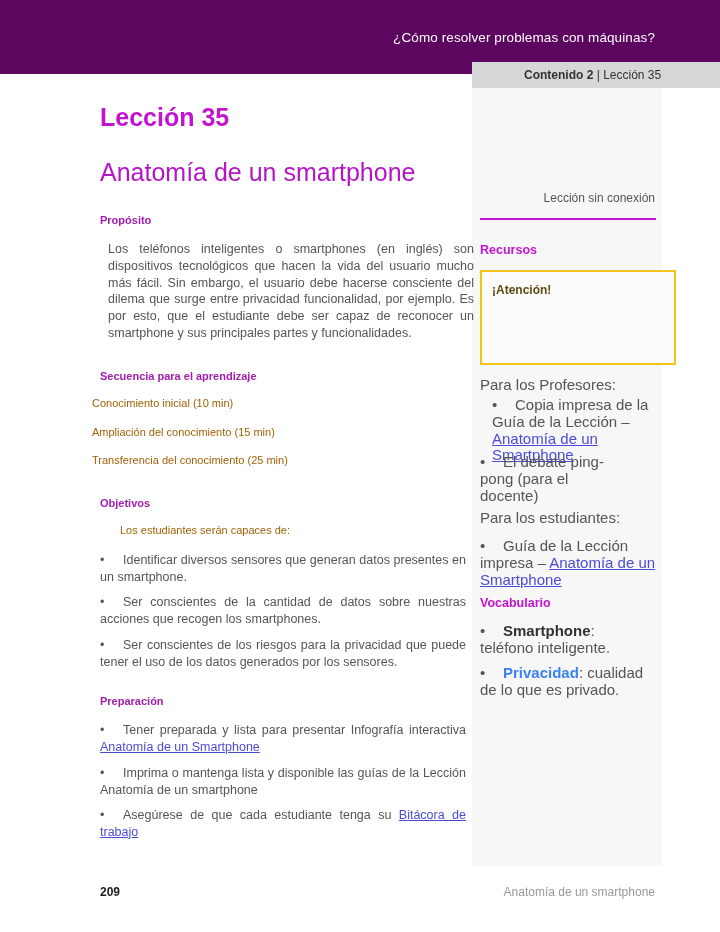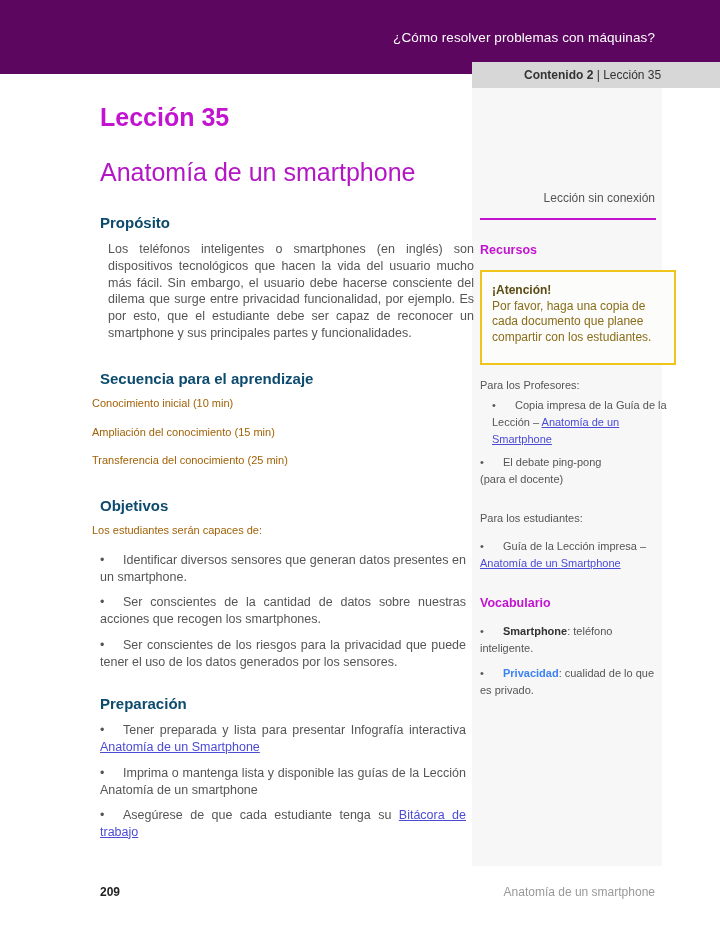--- a/index.html
+++ b/index.html
@@ -5,27 +5,27 @@
   * { box-sizing: border-box; margin: 0; padding: 0; }
   html, body { width: 720px; height: 932px; background: #ffffff; overflow: hidden; }
   body { position: relative; font-family: "Liberation Sans", "DejaVu Sans", sans-serif; color: #4a4a4a; }
   .topbar { position: absolute; left: 0; top: 0; width: 720px; height: 74px; background: #5c0660; }
   .topbar .title { position: absolute; right: 65px; top: 30px; color: #ffffff; font-size: 13.5px; letter-spacing: 0.1px; }
   .crumb { position: absolute; left: 472px; top: 62px; width: 248px; height: 26px; background: #d7d7d7; font-size: 12px; color: #333; padding-left: 52px; line-height: 26px; }
   .crumb b { font-weight: bold; text-align: right; }
   .sidebar { position: absolute; left: 472px; top: 88px; width: 190px; height: 778px; background: #f7f7f7; }
   h1.lesson { position: absolute; left: 100px; top: 103px; font-size: 25px; font-weight: bold; color: #c214d0; }
   h2.subtitle { position: absolute; left: 100px; top: 158px; font-size: 25px; font-weight: normal; color: #b316c4; }
-  .sec-head { position: absolute; left: 100px; font-size: 15px; font-weight: bold; color: #0c4a6e; }
+  .sec-head { position: absolute; left: 100px; font-size: 11px; font-weight: bold; color: #a21caf; }
   .para { position: absolute; left: 108px; width: 366px; font-size: 12.5px; line-height: 16.8px; color: #555; text-align: justify; }
   .line { position: absolute; left: 92px; font-size: 11px; color: #a16207; }
   .bullet { position: absolute; left: 100px; width: 366px; font-size: 12.5px; line-height: 16.8px; color: #555; text-align: justify; }
   .bullet .dot { display: inline-block; width: 23px; }
   a.link { color: #4b4bd6; text-decoration: underline; }
-  .sb-text { position: absolute; font-size: 11px; color: #555; line-height: 16.8px; }
+  .sb-text { position: absolute; font-size: 15px; color: #555; line-height: 16.8px; }
   .offline { position: absolute; left: 480px; width: 175px; top: 191px; text-align: right; font-size: 12px; color: #555; }
   .rule { position: absolute; left: 480px; top: 218px; width: 176px; height: 2px; background: #c214d0; }
   .sb-head { position: absolute; left: 480px; font-size: 12.5px; font-weight: bold; color: #c214d0; }
   .attn { position: absolute; left: 480px; top: 270px; width: 196px; height: 95px; border: 2px solid #f0c419; background: #fcfcfa; padding: 11px 10px; font-size: 12px; line-height: 15.5px; color: #8a6d1a; }
   .attn b { color: #5b4a12; font-weight: bold; display: block; }
   .footer-num { position: absolute; left: 100px; top: 885px; font-size: 12px; font-weight: bold; color: #222; }
   .footer-title { position: absolute; right: 65px; top: 885px; font-size: 12px; color: #999; }
 </style>
 </head>
 <body>
@@ -45,21 +45,21 @@
 
 <div class="sec-head" style="top:214px;">Propósito</div>
 <div class="para" style="top:241px;">Los teléfonos inteligentes o smartphones (en inglés) son dispositivos tecnológicos que hacen la vida del usuario mucho más fácil. Sin embargo, el usuario debe hacerse consciente del dilema que surge entre privacidad funcionalidad, por ejemplo. Es por esto, que el estudiante debe ser capaz de reconocer un smartphone y sus principales partes y funcionalidades.</div>
 
 <div class="sec-head" style="top:370px;">Secuencia para el aprendizaje</div>
 <div class="line" style="top:397px;">Conocimiento inicial (10 min)</div>
 <div class="line" style="top:426px;">Ampliación del conocimiento (15 min)</div>
 <div class="line" style="top:454px;">Transferencia del conocimiento (25 min)</div>
 
 <div class="sec-head" style="top:497px;">Objetivos</div>
-<div class="line" style="top:524px;">Los estudiantes serán capaces de:</div>
+<div class="line" style="top:524px;margin-left:28px;">Los estudiantes serán capaces de:</div>
 <div class="bullet" style="top:552px;">
   <span class="dot">•</span><span>Identificar diversos sensores que generan datos presentes en un smartphone.</span>
 </div>
 <div class="bullet" style="top:594px;">
   <span class="dot">•</span><span>Ser conscientes de la cantidad de datos sobre nuestras acciones que recogen los smartphones.</span>
 </div>
 <div class="bullet" style="top:637px;">
   <span class="dot">•</span><span>Ser conscientes de los riesgos para la privacidad que puede tener el uso de los datos generados por los sensores.</span>
 </div>
 
@@ -72,21 +72,20 @@
 </div>
 <div class="bullet" style="top:807px;">
   <span class="dot">•</span><span>Asegúrese de que cada estudiante tenga su </span><a class="link">Bitácora de trabajo</a>
 </div>
 
 <div class="offline">Lección sin conexión</div>
 <div class="rule"></div>
 <div class="sb-head" style="top:243px;">Recursos</div>
 <div class="attn">
   <b>¡Atención!</b>
-  <span>Por favor, haga una copia de cada documento que planee compartir con los estudiantes.</span>
 </div>
 
 <div class="sb-text" style="left:480px; top:377px; width:178px;">Para los Profesores:</div>
 <div class="sb-text" style="left:492px; top:397px; width:178px;">
   <span class="dot" style="display:inline-block;width:23px;">•</span><span>Copia impresa de la Guía de la Lección – </span><a class="link">Anatomía de un Smartphone</a>
 </div>
 <div class="sb-text" style="left:480px; top:454px; width:150px;">
   <span class="dot" style="display:inline-block;width:23px;">•</span><span>El debate ping-pong (para el docente)</span>
 </div>
 

